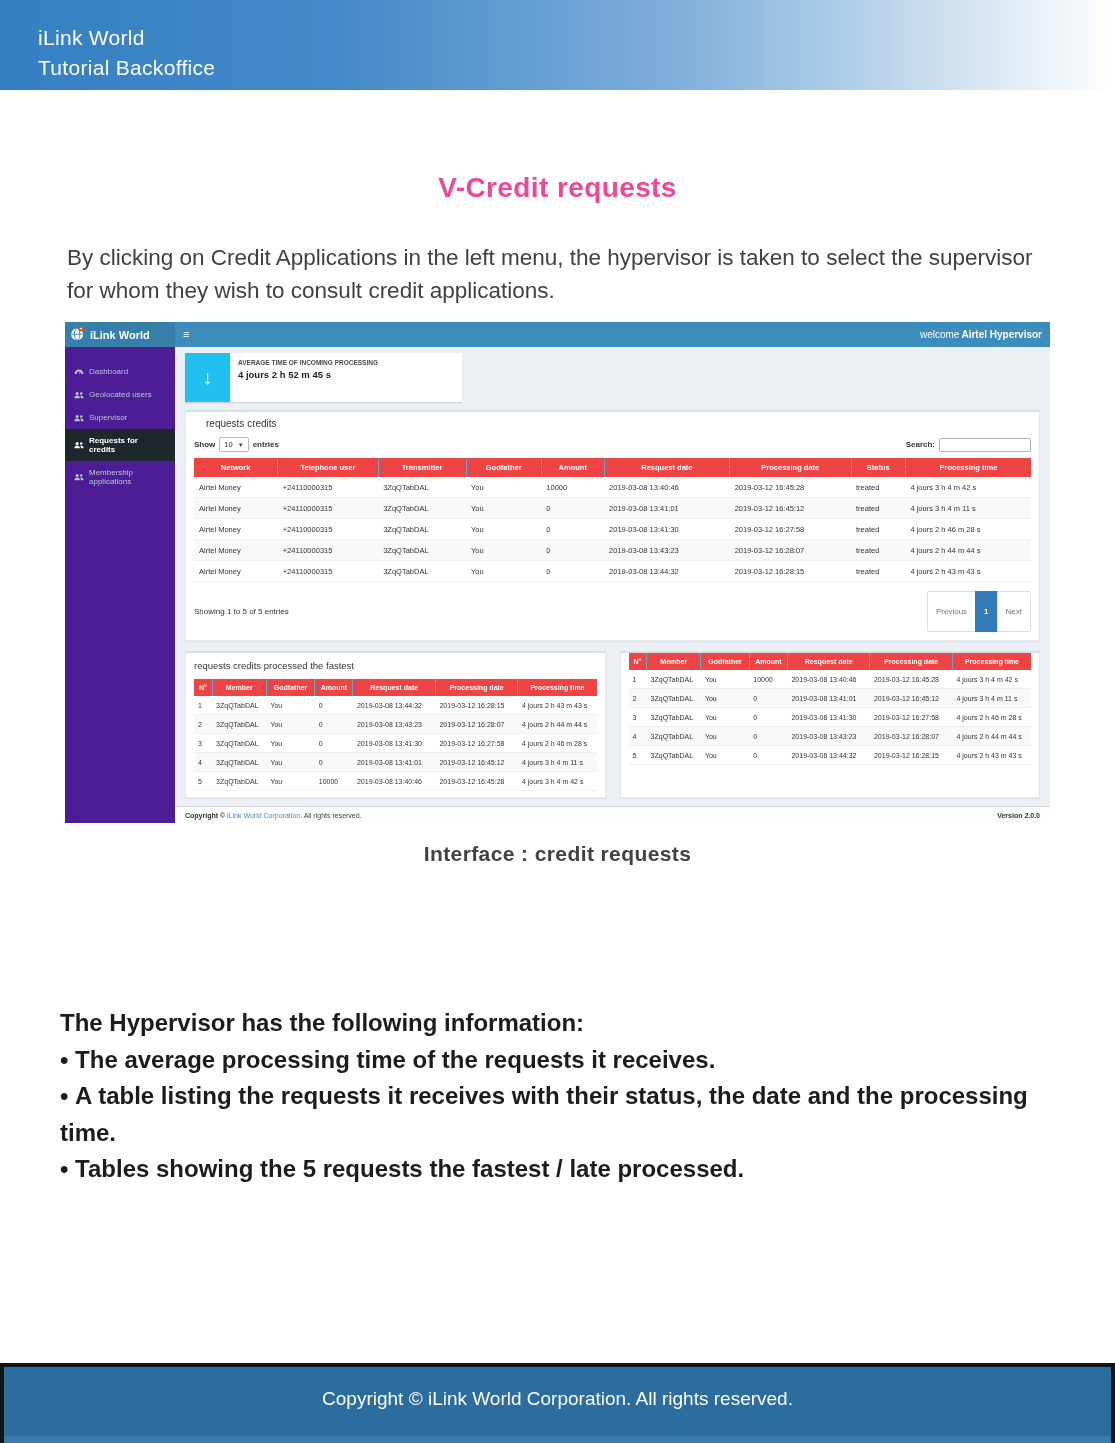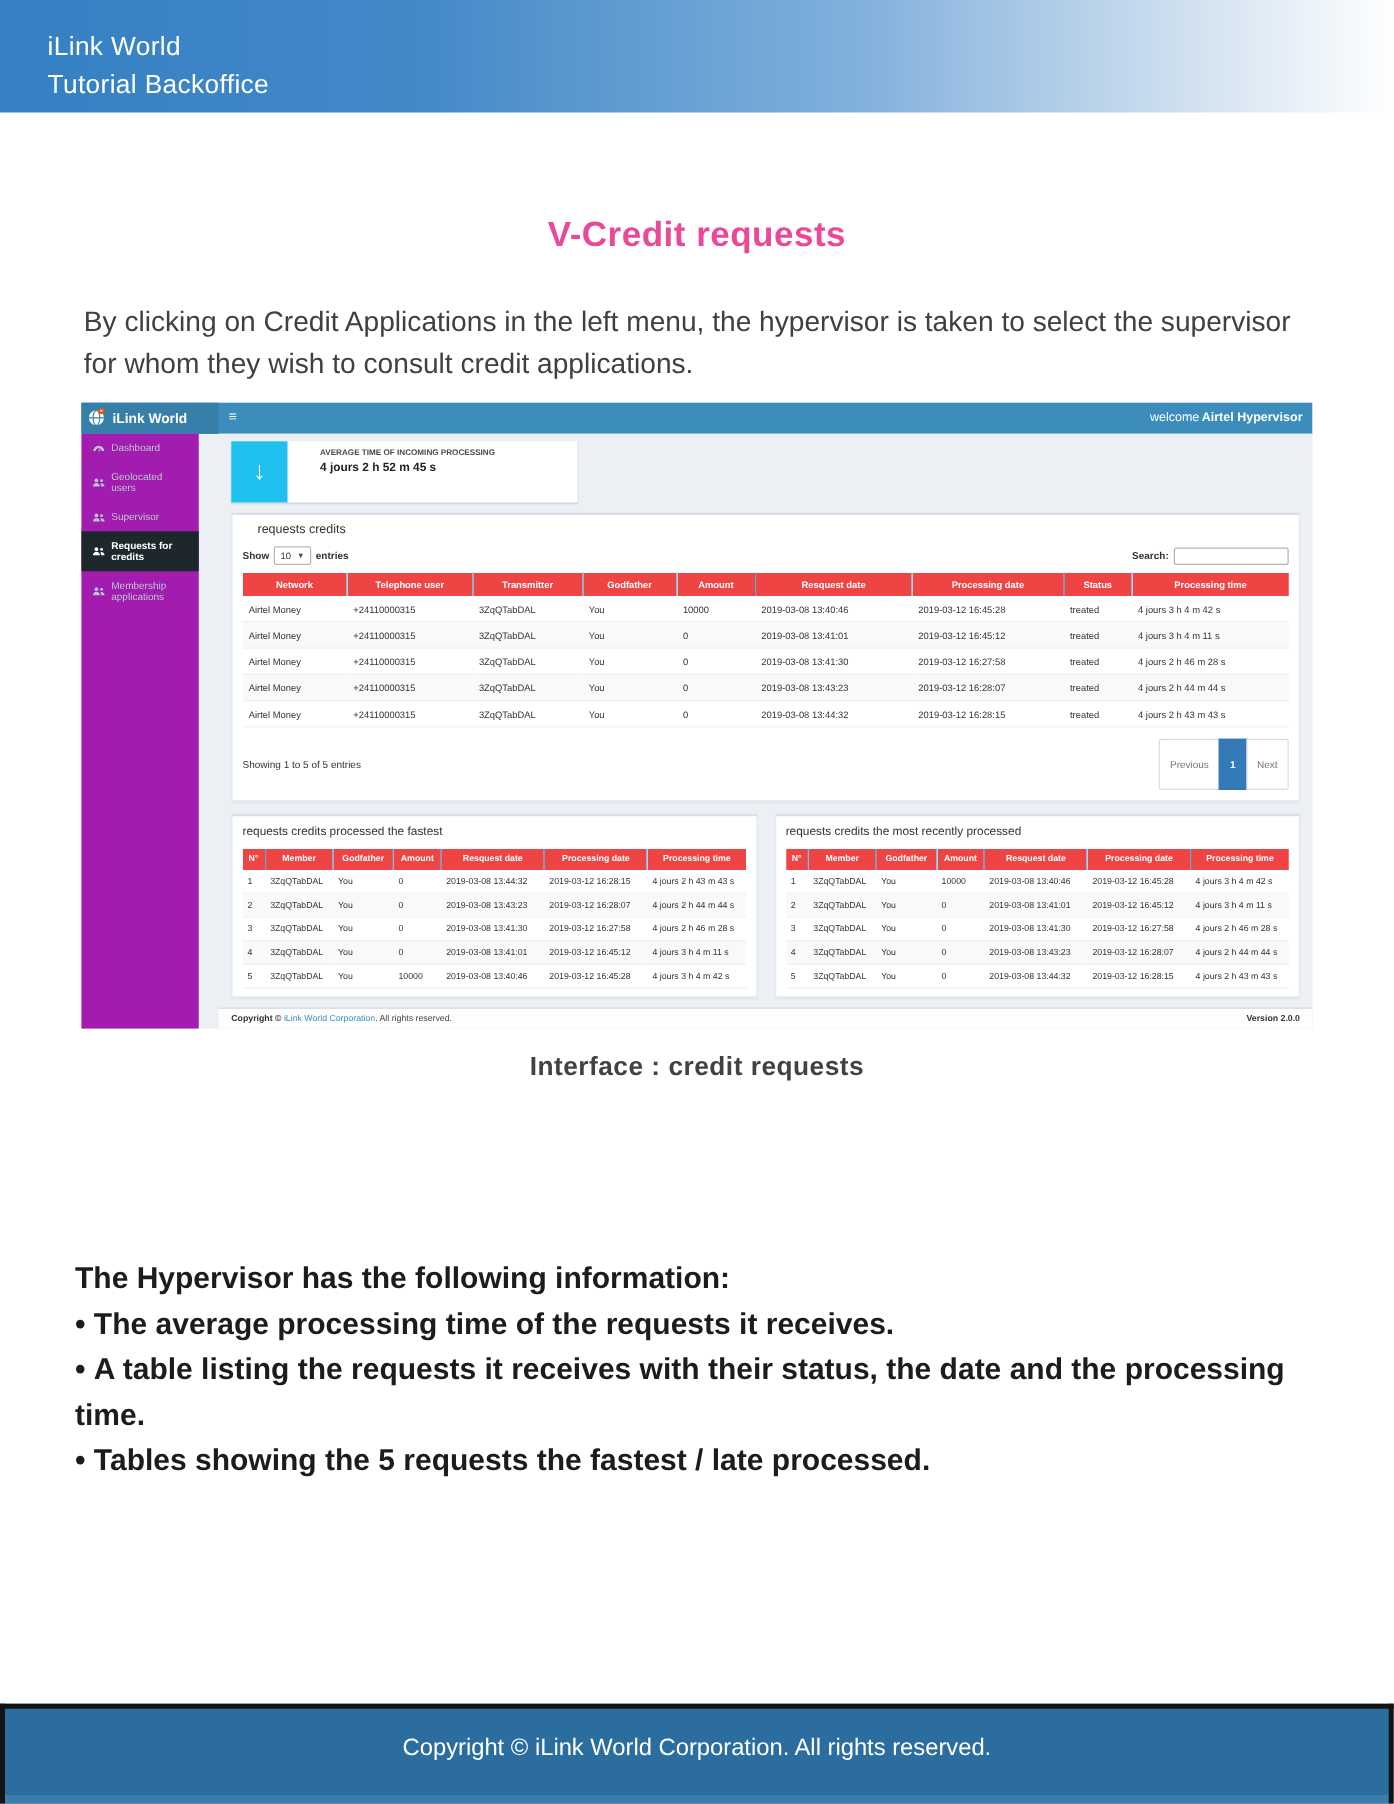--- a/index.html
+++ b/index.html
@@ -24,34 +24,34 @@
   .nav { height:25px; display:flex; background:#3c8dbc; }
   .brand { width:110px; background:#367fa9; color:#fff; font-weight:bold; font-size:11px;
     display:flex; align-items:center; gap:5px; padding-left:5px; flex:none; }
   .navrest { flex:1; display:flex; align-items:center; justify-content:space-between;
     padding:0 8px; color:#fff; }
   .burger { font-size:11px; line-height:1; cursor:pointer; }
   .welcome { font-size:10px; }
   .welcome b { margin-left:2px; }
 
   .shot-body { position:relative; height:476px; }
-  .side { position:absolute; left:0; top:0; bottom:0; width:94px; background:#a21caf; padding-top:0; }
+  .side { position:absolute; left:0; top:0; bottom:0; width:110px; background:#4c1d95; padding-top:13px; }
   .side-item { display:flex; align-items:center; gap:5px; padding:7px 9px; font-size:8px;
     color:#b8c7ce; cursor:pointer; }
   .side-item.active { background:#1e282c; color:#fff; font-weight:bold; }
   .side-icon { display:inline-flex; width:10px; flex:none; }
   .side-icon svg { display:block; }
 
   .content { margin-left:110px; height:100%; padding:6px 10px 24px; background:#ecf0f5; }
 
   .statbox { width:277px; height:49px; background:#fff; display:flex;
     box-shadow:0 1px 1px rgba(0,0,0,0.12); margin-bottom:8px; }
   .stat-icon { width:45px; background:#20c1ef; color:#fff; display:flex; align-items:center;
     justify-content:center; font-size:20px; flex:none; }
-  .stat-text { padding:6px 26px; overflow:hidden; }
+  .stat-text { padding:6px 8px; overflow:hidden; }
   .stat-label { font-size:6.5px; font-weight:bold; color:#4a4a4a; white-space:nowrap; }
   .stat-value { font-size:9.5px; font-weight:bold; color:#1f1f1f; margin-top:3px; }
 
   .panel { background:#fff; border:1px solid #e4e8ef; border-top:2px solid #d9dee7;
     box-shadow:0 1px 1px rgba(0,0,0,0.06); padding-bottom:6px; }
   .panel-title { font-size:10px; color:#333; padding:6px 20px 7px; }
 
   .controls { display:flex; justify-content:space-between; align-items:center;
     padding:1px 8px 6px; font-size:8px; color:#333; font-weight:bold; }
   .show-entries { display:flex; align-items:center; }
@@ -385,21 +385,20 @@
                     <td>You</td>
                     <td>10000</td>
                     <td>2019-03-08 13:40:46</td>
                     <td>2019-03-12 16:45:28</td>
                     <td>4 jours 3 h 4 m 42 s</td>
                   </tr>
                 </tbody>
               </table>
           </section>
           <section class="panel half">
-            <div class="panel-title">requests credits the most recently processed</div>
             <table>
                 <colgroup>
                   <col style="width: 4.5%;">
                   <col style="width: 13.5%;">
                   <col style="width: 12%;">
                   <col style="width: 9.5%;">
                   <col style="width: 20.5%;">
                   <col style="width: 20.5%;">
                   <col style="width: 19.5%;">
                 </colgroup>

